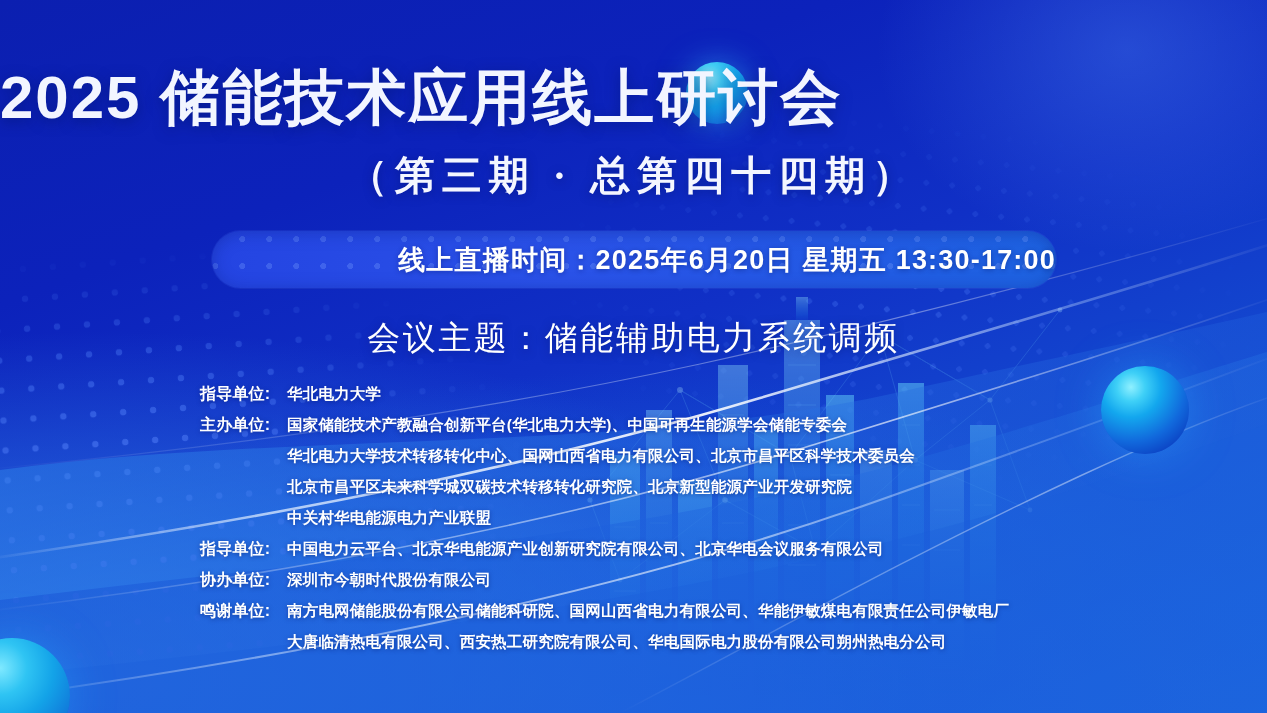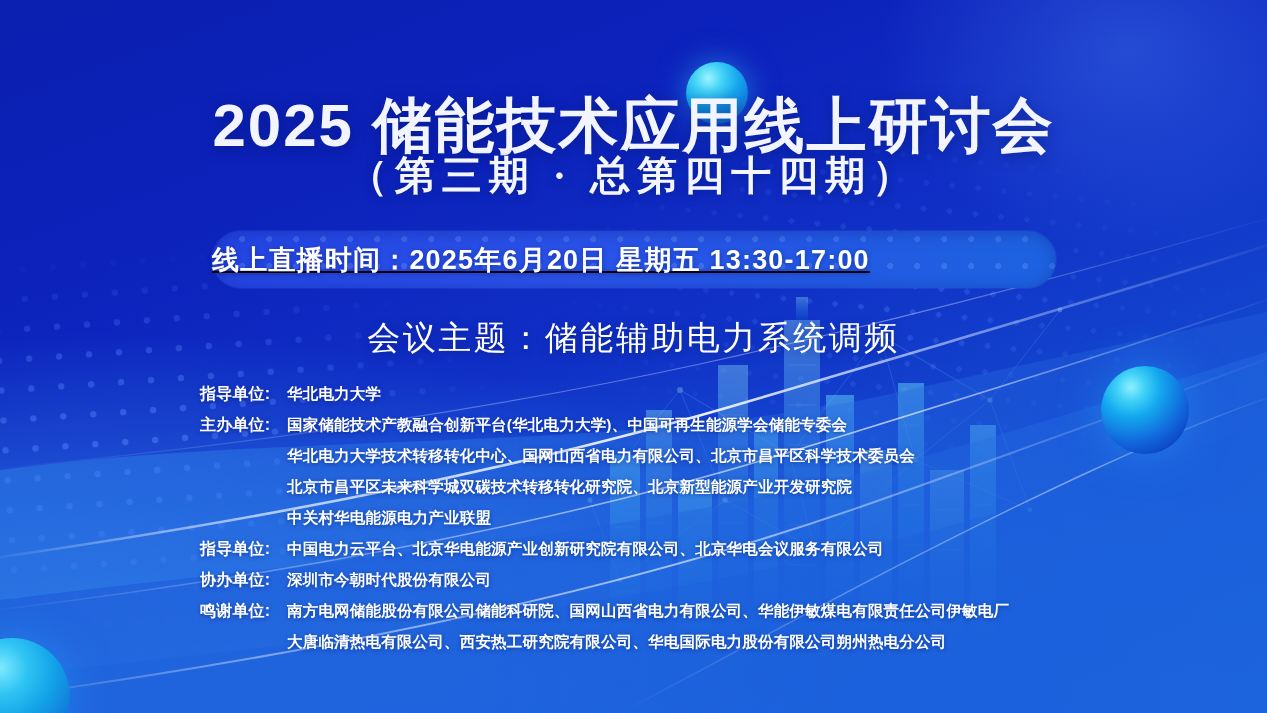--- a/index.html
+++ b/index.html
@@ -59,42 +59,41 @@
 
   .glow-tr{
     position:absolute;right:-120px;top:-160px;width:520px;height:420px;
     background:radial-gradient(ellipse at center, rgba(90,150,255,.30) 0%, rgba(90,150,255,0) 68%);
   }
 
   
   #content{position:relative;z-index:6;width:1267px;height:713px;}
 
   #title-main{
-    position:absolute;left:0;top:58px;width:1267px;text-align:center;
+    position:absolute;left:0;top:58px;width:1267px;
     font-size:60px;font-weight:700;letter-spacing:2px;color:#f2f5ff;
     text-shadow:0 3px 14px rgba(0,20,110,.55);
     white-space:nowrap;
-    margin-top:28px;
   }
   #title-sub{
     position:absolute;left:0;top:148px;width:1267px;text-align:center;
     font-family:"Liberation Serif","DejaVu Serif",serif;
     font-size:40px;font-weight:700;letter-spacing:7px;color:#f4f6ff;
     text-shadow:0 2px 10px rgba(0,20,110,.5);
     white-space:nowrap;
   }
 
   #time-banner{
     position:absolute;left:212px;top:231px;width:844px;height:57px;
     border-radius:29px;
     background:
       radial-gradient(circle at 12% 30%, rgba(120,160,255,.30) 2.8px, rgba(0,0,0,0) 3.2px) 0 0/27px 27px,
       linear-gradient(100deg,#2444e2 0%,#2a52e8 42%,#2359e4 72%,#1d63e0 100%);
     box-shadow:0 2px 16px rgba(10,30,130,.35) inset, 0 0 0 1px rgba(120,160,255,.10);
-    display:flex;align-items:center;justify-content:flex-start;text-decoration:underline;
+    display:flex;align-items:center;justify-content:flex-end;
   }
   #time-text{
     font-size:27px;font-weight:700;color:#ffffff;letter-spacing:1.2px;white-space:nowrap;
     text-shadow:0 1px 5px rgba(0,20,100,.45);
   }
 
   #theme-line{
     position:absolute;left:0;top:316px;width:1267px;text-align:center;
     font-family:"Liberation Serif","DejaVu Serif",serif;
     font-size:33px;font-weight:400;letter-spacing:2.5px;color:#ffffff;

